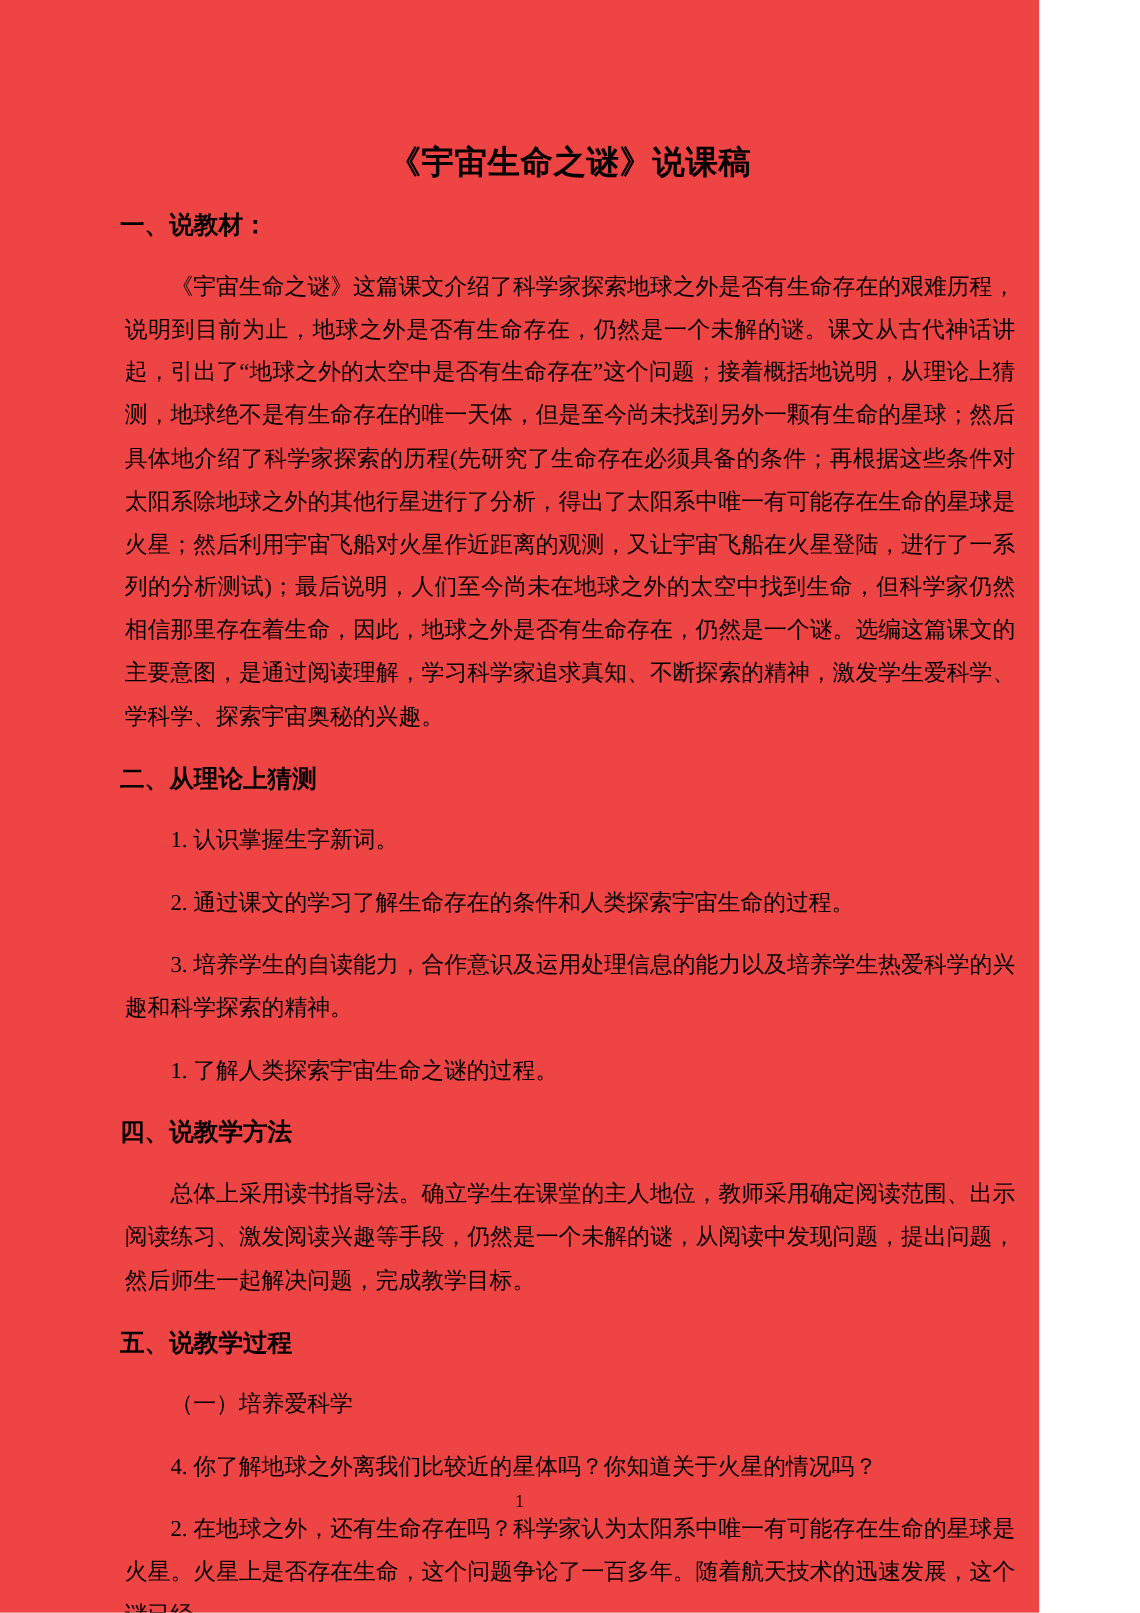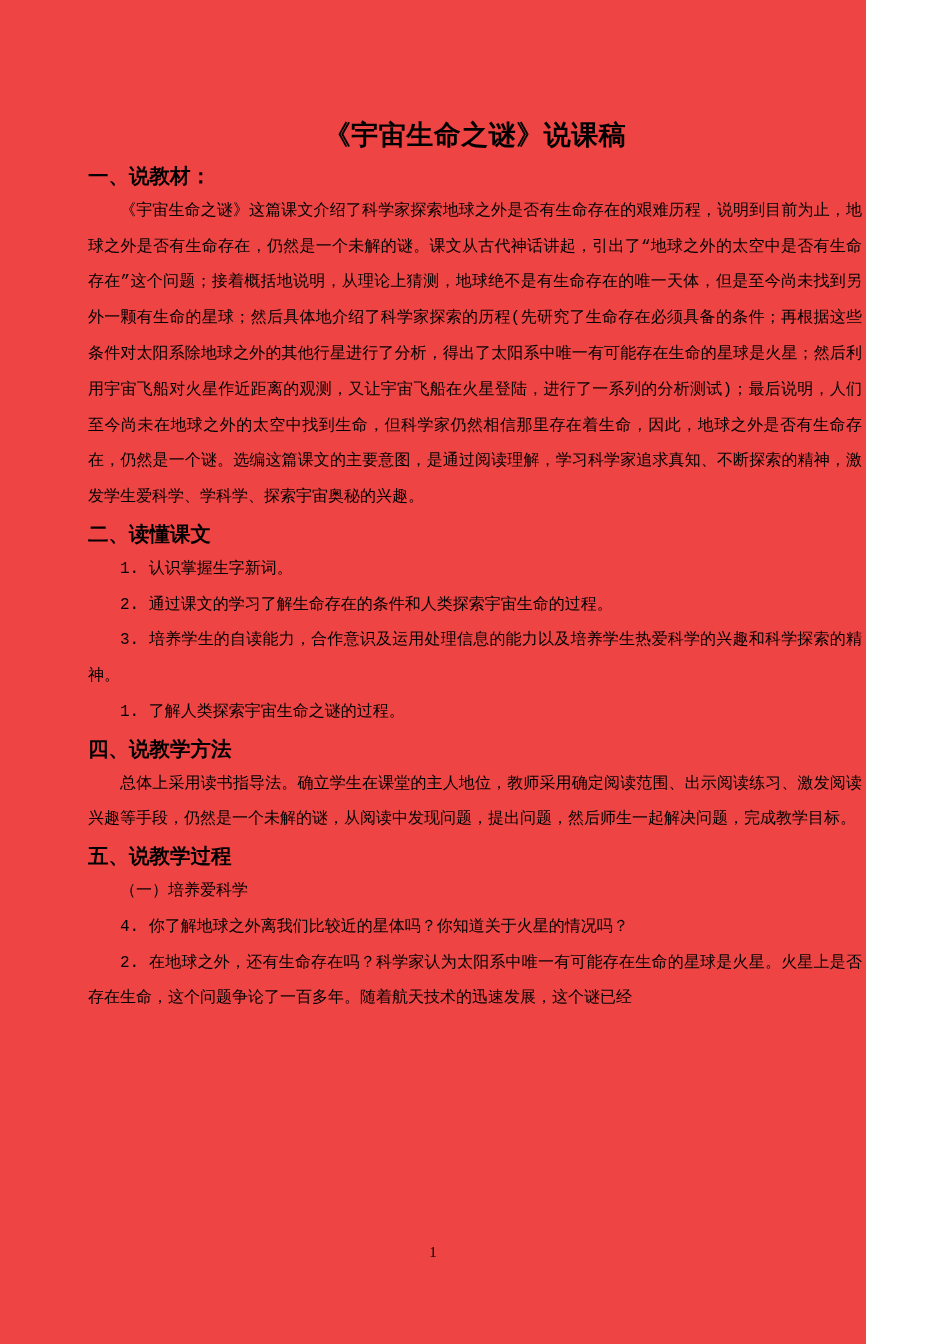--- a/index.html
+++ b/index.html
@@ -24,31 +24,31 @@
   .doc-title {
     margin: 0;
     font-family: "Liberation Sans", sans-serif;
     font-weight: bold;
     font-size: 27px;
     line-height: 46px;
     text-align: center;
     letter-spacing: 0.5px;
   }
   .sec-heading {
-    margin: 0;
+    margin: 12px;
     font-family: "Liberation Sans", sans-serif;
     font-weight: bold;
     font-size: 20.5px;
     line-height: 35.8px;
   }
   .para {
-    margin: 0;
-    font-family: Liberation Mono, monospace;
+    margin: 16px;
+    font-family: Liberation Serif, serif;
     font-weight: normal;
-    font-size: 16px;
+    font-size: 19px;
     line-height: 35.8px;
     text-align: justify;
     text-indent: 2em;
     word-break: break-all;
   }
   .page-number {
     position: absolute;
     left: 0;
     right: 0;
     top: 1243px;
@@ -62,21 +62,21 @@
 <body>
 
 <div class="page">
   <div class="content">
 
     <h1 class="doc-title">《宇宙生命之谜》说课稿</h1>
 
     <h2 class="sec-heading">一、说教材：</h2>
     <p class="para">《宇宙生命之谜》这篇课文介绍了科学家探索地球之外是否有生命存在的艰难历程，说明到目前为止，地球之外是否有生命存在，仍然是一个未解的谜。课文从古代神话讲起，引出了“地球之外的太空中是否有生命存在”这个问题；接着概括地说明，从理论上猜测，地球绝不是有生命存在的唯一天体，但是至今尚未找到另外一颗有生命的星球；然后具体地介绍了科学家探索的历程(先研究了生命存在必须具备的条件；再根据这些条件对太阳系除地球之外的其他行星进行了分析，得出了太阳系中唯一有可能存在生命的星球是火星；然后利用宇宙飞船对火星作近距离的观测，又让宇宙飞船在火星登陆，进行了一系列的分析测试)；最后说明，人们至今尚未在地球之外的太空中找到生命，但科学家仍然相信那里存在着生命，因此，地球之外是否有生命存在，仍然是一个谜。选编这篇课文的主要意图，是通过阅读理解，学习科学家追求真知、不断探索的精神，激发学生爱科学、学科学、探索宇宙奥秘的兴趣。</p>
 
-    <h2 class="sec-heading">二、读懂课文</h2>
+    <h2 class="sec-heading">二、从理论上猜测</h2>
     <p class="para">1. 认识掌握生字新词。</p>
     <p class="para">2. 通过课文的学习了解生命存在的条件和人类探索宇宙生命的过程。</p>
     <p class="para">3. 培养学生的自读能力，合作意识及运用处理信息的能力以及培养学生热爱科学的兴趣和科学探索的精神。</p>
 
     <p class="para">1. 了解人类探索宇宙生命之谜的过程。</p>
 
     <h2 class="sec-heading">四、说教学方法</h2>
     <p class="para">总体上采用读书指导法。确立学生在课堂的主人地位，教师采用确定阅读范围、出示阅读练习、激发阅读兴趣等手段，仍然是一个未解的谜，从阅读中发现问题，提出问题，然后师生一起解决问题，完成教学目标。</p>
 
     <h2 class="sec-heading">五、说教学过程</h2>

